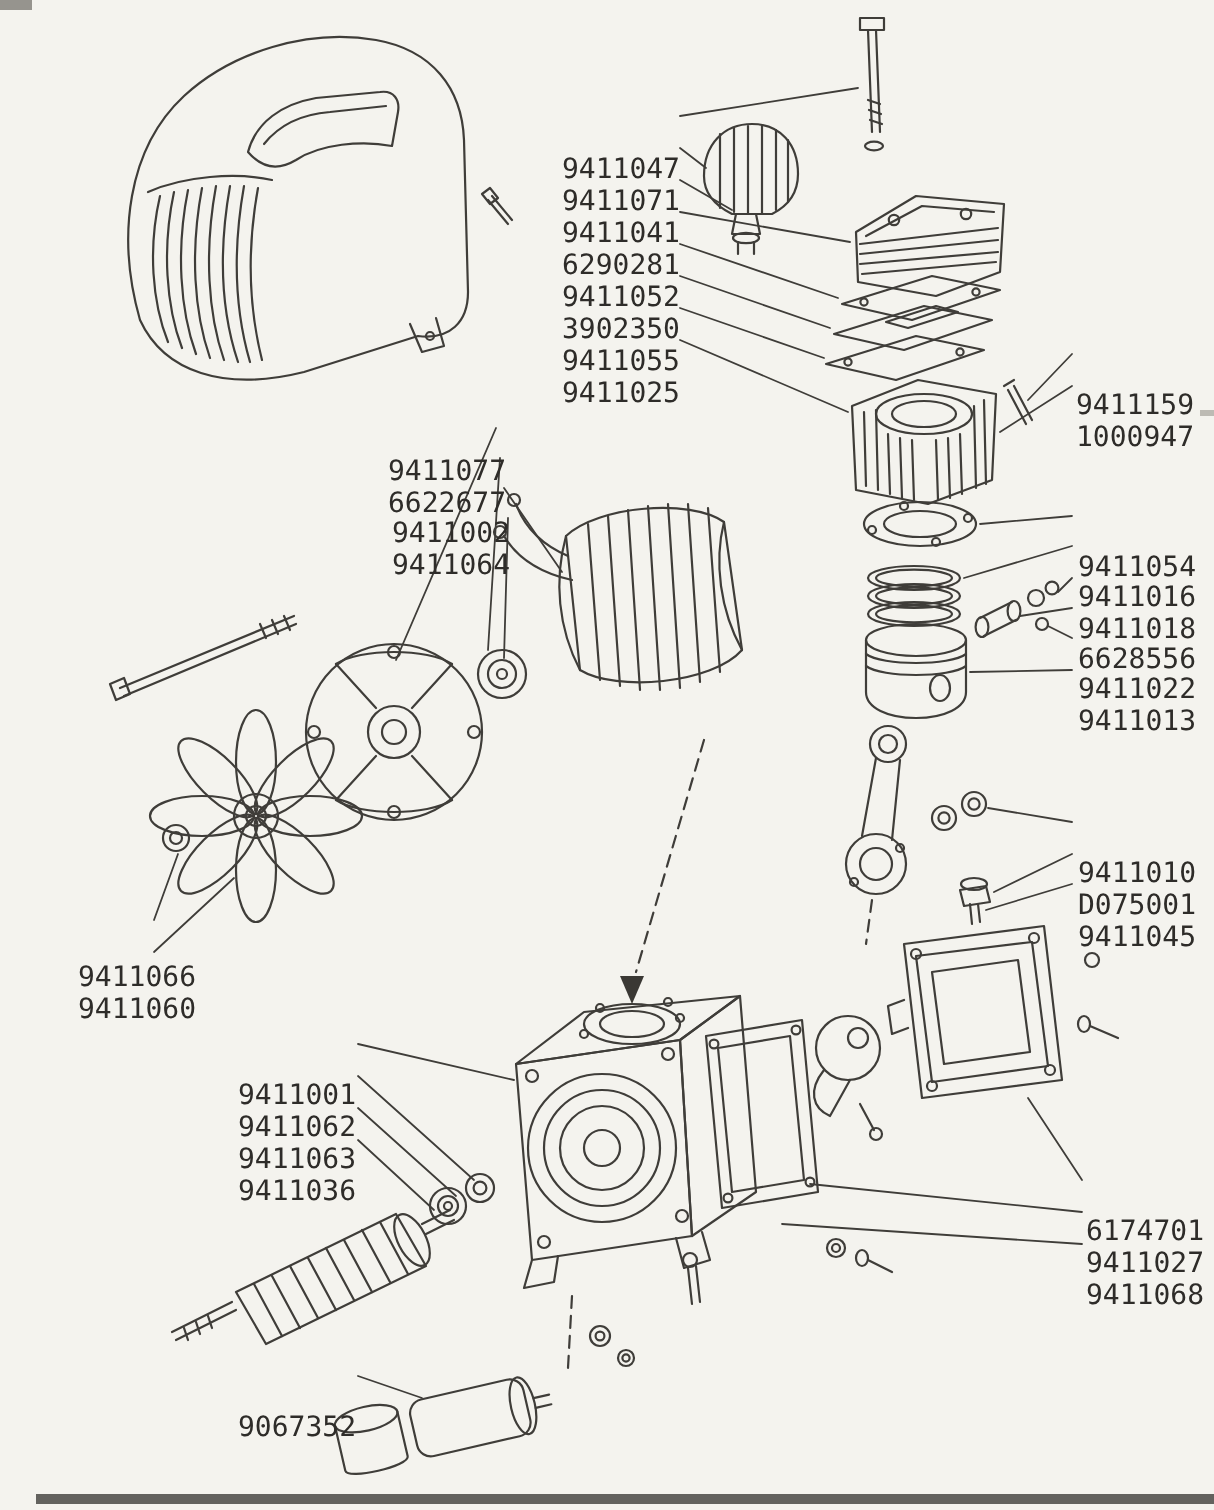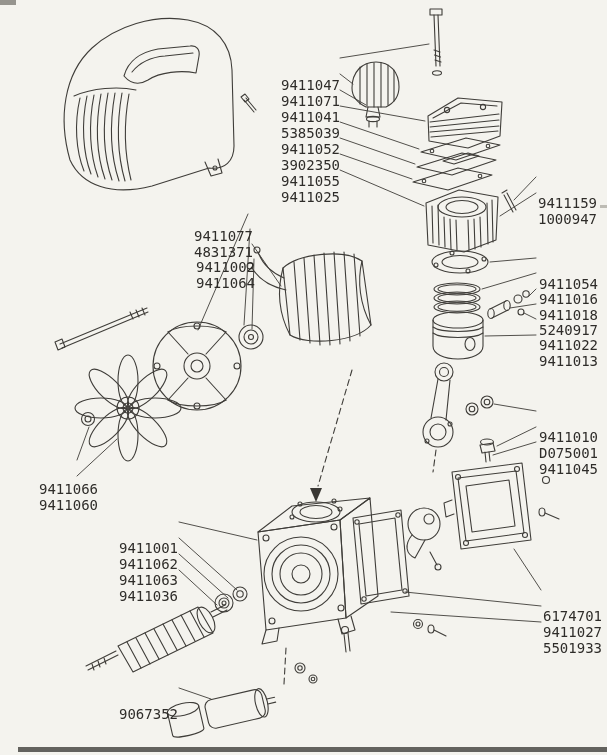--- a/index.html
+++ b/index.html
@@ -397,45 +397,45 @@
       </g>
     </g>
 
     <path d="M310 488 L 322 488 L 316 502 Z" fill="#3a3834" stroke="none"></path>
   </svg>
 
   <div class="labels-layer">
     <span class="part-label ra" style="left:278px;top:51px">9411047</span>
     <span class="part-label ra" style="left:278px;top:67px">9411071</span>
     <span class="part-label ra" style="left:278px;top:83px">9411041</span>
-    <span class="part-label ra" style="left:278px;top:99px">5385039</span>
+    <span class="part-label ra" style="left:278px;top:99px">6290281</span>
     <span class="part-label ra" style="left:278px;top:115px">9411052</span>
     <span class="part-label ra" style="left:278px;top:131px">3902350</span>
     <span class="part-label ra" style="left:278px;top:147px">9411055</span>
     <span class="part-label ra" style="left:278px;top:163px">9411025</span>
     <span class="part-label" style="left:538px;top:169px">9411159</span>
     <span class="part-label" style="left:538px;top:185px">1000947</span>
     <span class="part-label" style="left:194px;top:202px">9411077</span>
-    <span class="part-label" style="left:194px;top:218px">4831371</span>
+    <span class="part-label" style="left:194px;top:218px">6622677</span>
     <span class="part-label" style="left:196px;top:233px">9411002</span>
     <span class="part-label" style="left:196px;top:249px">9411064</span>
     <span class="part-label" style="left:539px;top:250px">9411054</span>
     <span class="part-label" style="left:539px;top:265px">9411016</span>
     <span class="part-label" style="left:539px;top:281px">9411018</span>
-    <span class="part-label" style="left:539px;top:296px">5240917</span>
+    <span class="part-label" style="left:539px;top:296px">6628556</span>
     <span class="part-label" style="left:539px;top:311px">9411022</span>
     <span class="part-label" style="left:539px;top:327px">9411013</span>
     <span class="part-label" style="left:539px;top:403px">9411010</span>
     <span class="part-label" style="left:539px;top:419px">D075001</span>
     <span class="part-label" style="left:539px;top:435px">9411045</span>
     <span class="part-label" style="left:39px;top:455px">9411066</span>
     <span class="part-label" style="left:39px;top:471px">9411060</span>
     <span class="part-label" style="left:119px;top:514px">9411001</span>
     <span class="part-label" style="left:119px;top:530px">9411062</span>
     <span class="part-label" style="left:119px;top:546px">9411063</span>
     <span class="part-label" style="left:119px;top:562px">9411036</span>
     <span class="part-label" style="left:543px;top:582px">6174701</span>
     <span class="part-label" style="left:543px;top:598px">9411027</span>
-    <span class="part-label" style="left:543px;top:614px">5501933</span>
+    <span class="part-label" style="left:543px;top:614px">9411068</span>
     <span class="part-label" style="left:119px;top:680px">9067352</span>
   </div>
 
 </div>
 
 </body></html>

